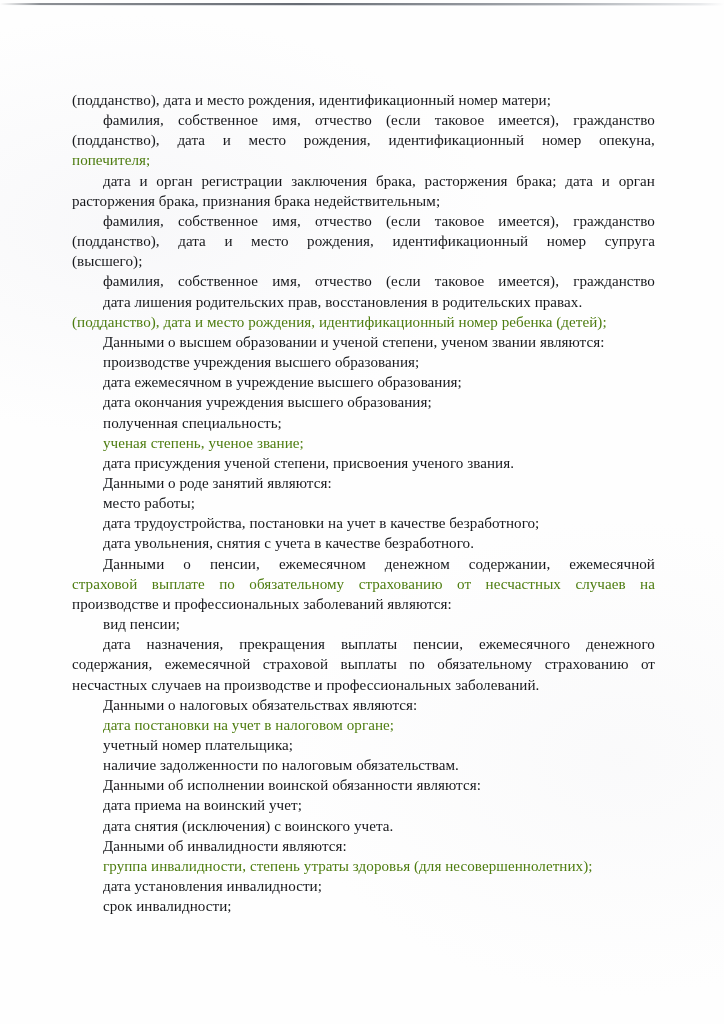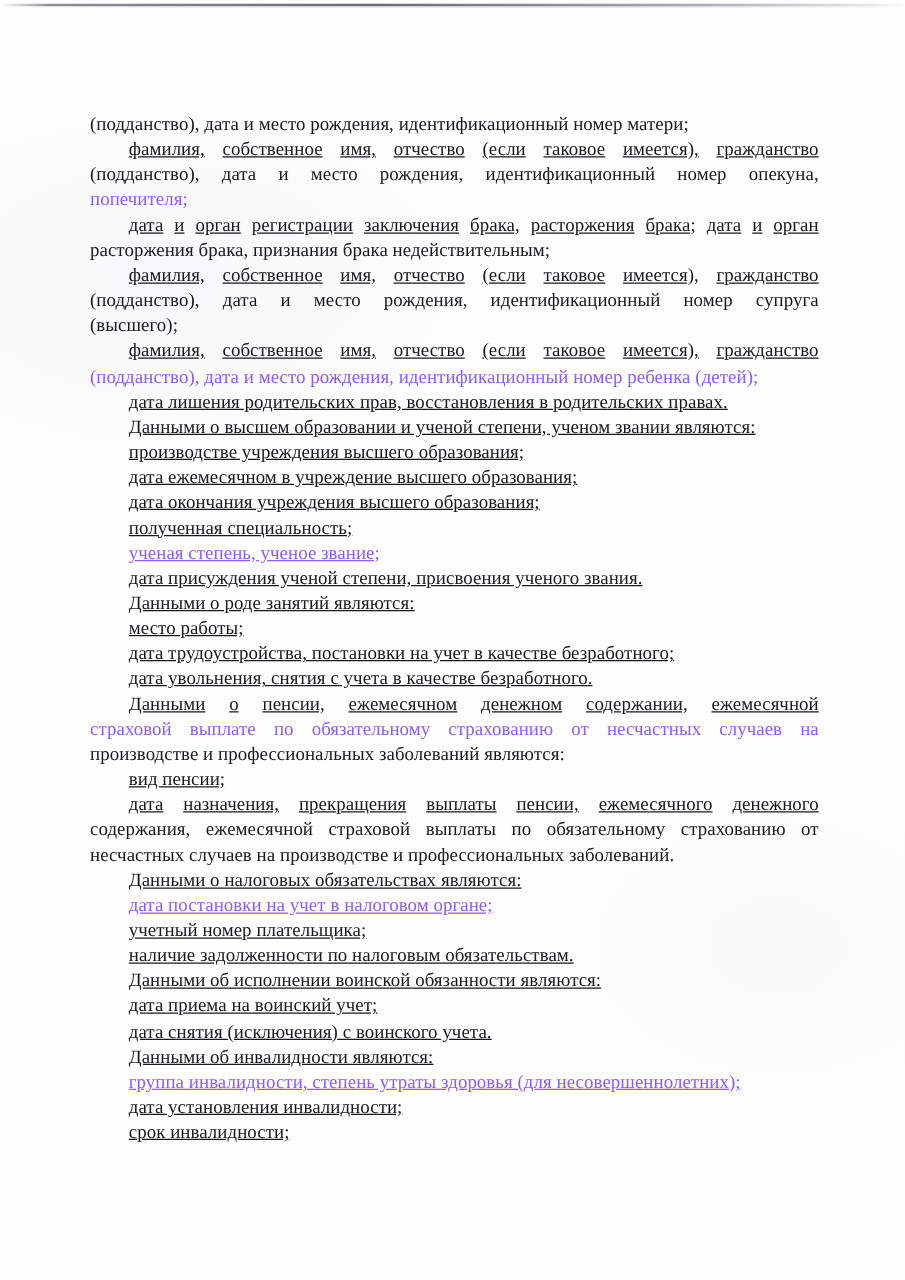--- a/index.html
+++ b/index.html
@@ -80,25 +80,25 @@
 
   
   .line.just {
     display: flex;
     justify-content: space-between;
     white-space: normal;
   }
   .line.just > span { white-space: pre; }
 
   
-  .line.indent { padding-left: 31px; text-decoration: underline; }
+  .line.indent { padding-left: 31px; }
   .line.just.indent { padding-left: 31px; }
 
   
-  .line.faint { color: #8b5cf6; }
+  .line.faint { color: #4d7c0f; }
 </style>
 </head>
 <body>
 
 <div id="page">
 
   <div id="scan-edge-top"></div>
   <div id="scan-edge-top2"></div>
   <div id="paper-tint"></div>
 
@@ -163,22 +163,22 @@
       <div class="line just indent">
         <span>фамилия,</span>
         <span>собственное</span>
         <span>имя,</span>
         <span>отчество</span>
         <span>(если</span>
         <span>таковое</span>
         <span>имеется),</span>
         <span>гражданство</span>
       </div>
+      <div class="line indent">дата лишения родительских прав, восстановления в родительских правах.</div>
       <div class="line faint">(подданство), дата и место рождения, идентификационный номер ребенка (детей);</div>
-      <div class="line indent">дата лишения родительских прав, восстановления в родительских правах.</div>
       <div class="line indent">Данными о высшем образовании и ученой степени, ученом звании являются:</div>
       <div class="line indent">производстве учреждения высшего образования;</div>
       <div class="line indent">дата ежемесячном в учреждение высшего образования;</div>
       <div class="line indent">дата окончания учреждения высшего образования;</div>
       <div class="line indent">полученная специальность;</div>
       <div class="line indent faint">ученая степень, ученое звание;</div>
       <div class="line indent">дата присуждения ученой степени, присвоения ученого звания.</div>
       <div class="line indent">Данными о роде занятий являются:</div>
       <div class="line indent">место работы;</div>
       <div class="line indent">дата трудоустройства, постановки на учет в качестве безработного;</div>

